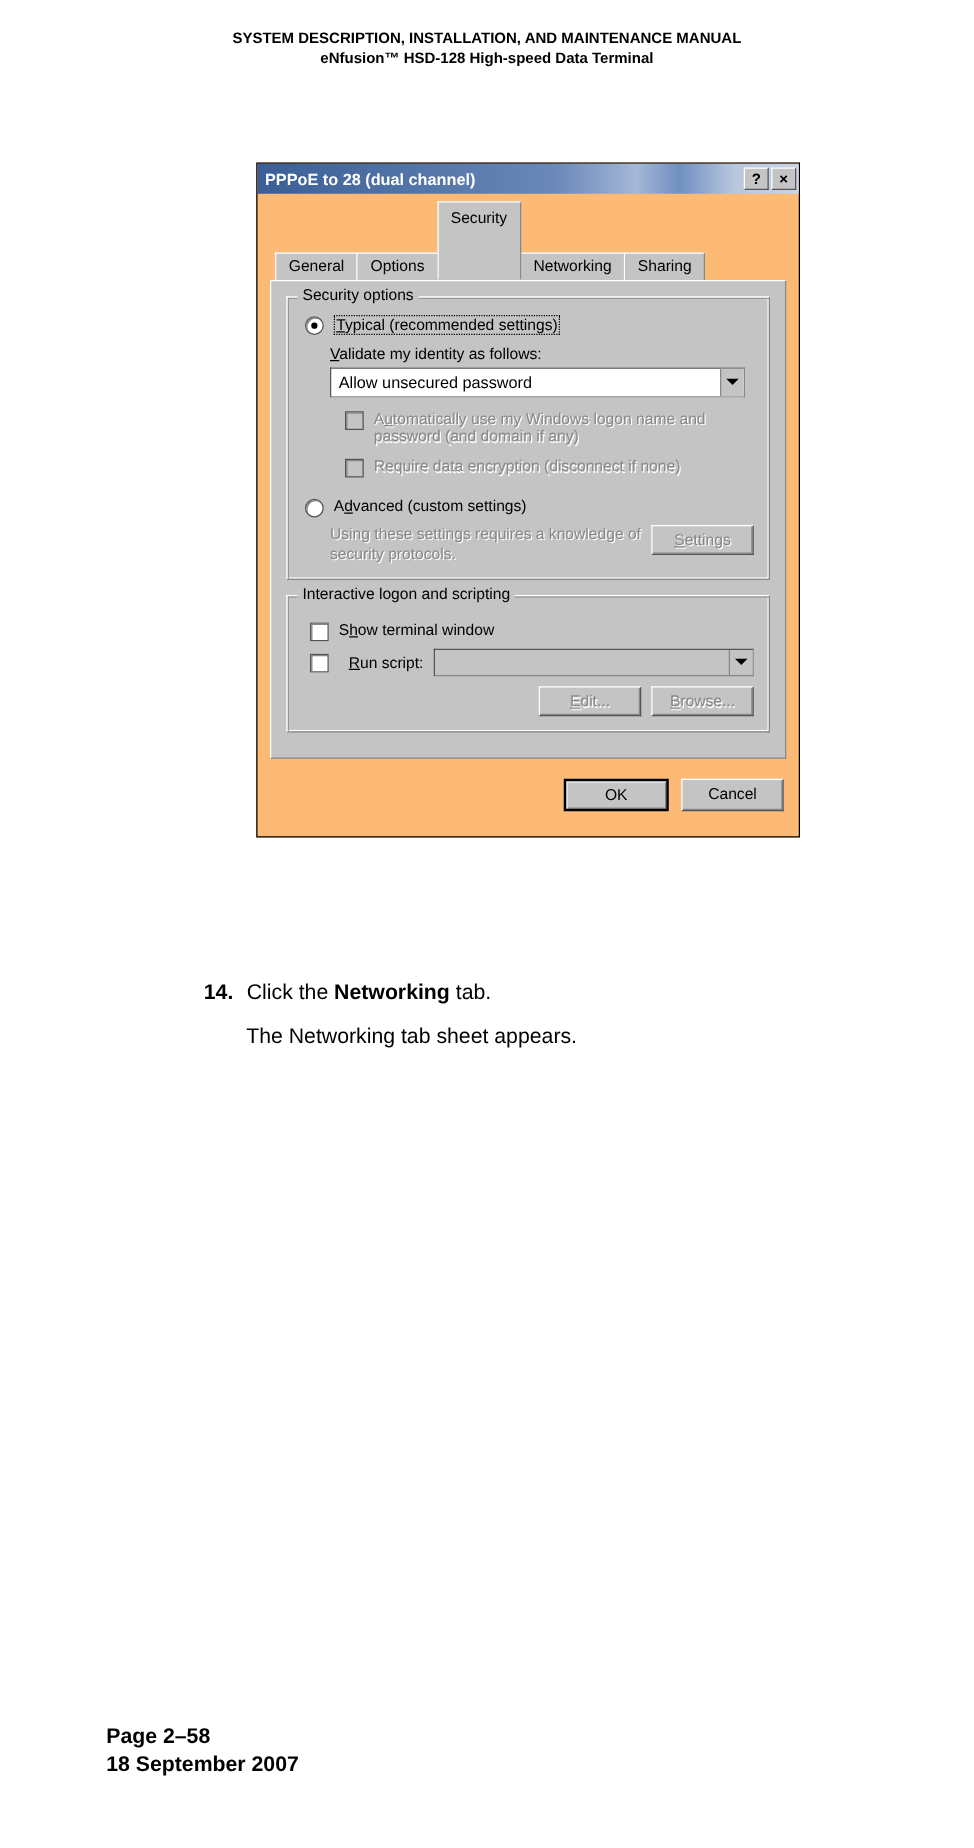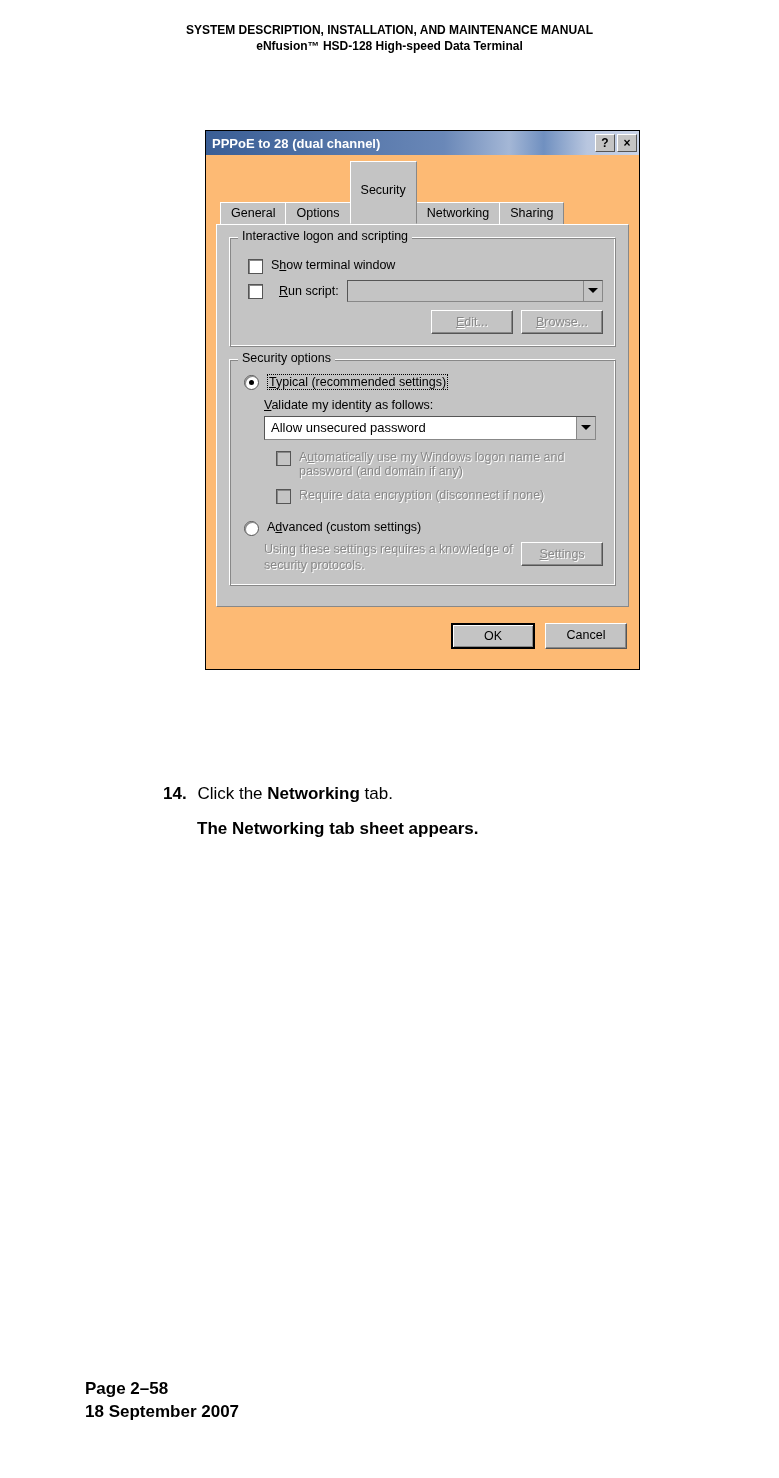--- a/index.html
+++ b/index.html
@@ -60,21 +60,21 @@
     padding:3px 10px 4px;
     margin-right:-1px;
     font-size:12.5px;
     position:relative;
     margin-top:39px;
   }
   .tab.active {
     background:#c4c4c4;
     z-index:2;
     margin-top:-2px;
-    padding-top:21px;
+    padding-top:5px;
     border-bottom:1px solid #c4c4c4;
   }
   .tabsheet {
     margin: 0 10px 10px;
     border:1px solid #888;
     border-top-color:#fff;border-left-color:#fff;
     background:#c4c4c4;
     padding:12px 12px 8px;
   }
   .groupbox {
@@ -156,21 +156,21 @@
   }
   .instruction {
     position:absolute;
     left:163px;
     top:780px;
     font-size:17px;
     line-height:1.7;
   }
   .instruction b{font-weight:bold;}
   .step-num{font-weight:bold;margin-right:6px;}
-  .step-sub{margin-left:34px;display:block;margin-top:6px;font-weight:bold;}
+  .step-sub{margin-left:34px;display:block;margin-top:6px;}
   .page-footer {
     position:absolute;left:85px;bottom:54px;
     font-weight:bold;font-size:17px;line-height:1.35;
   }
   .u{text-decoration:underline;}
 </style>
 </head>
 <body>
 
 <div class="header">
@@ -193,20 +193,56 @@
     <div class="tab">General</div>
     <div class="tab">Options</div>
     <div class="tab active">Security</div>
     <div class="tab">Networking</div>
     <div class="tab">Sharing</div>
   </div>
 
   <div class="tabsheet">
 
     <div class="groupbox">
+      <span class="groupbox-title">Security options</span>
+
+      <div class="radio-row">
+        <span class="radio checked"></span>
+        <span class="dotted"><span class="u">T</span><span>ypical (recommended settings)</span></span>
+      </div>
+
+      <div class="sublabel"><span class="u">V</span><span>alidate my identity as follows:</span></div>
+
+      <div class="combo">
+        <div class="combo-text">Allow unsecured password</div>
+        <div class="combo-btn"></div>
+      </div>
+
+      <div class="check-row disabled">
+        <span class="check disabled"></span>
+        <span class="disabled-text"><span>A</span><span class="u">u</span><span>tomatically use my Windows logon name and password (and domain if any)</span></span>
+      </div>
+
+      <div class="check-row disabled">
+        <span class="check disabled"></span>
+        <span class="disabled-text">Require data encryption (disconnect if none)</span>
+      </div>
+
+      <div class="radio-row" style="margin-top:16px">
+        <span class="radio"></span>
+        <span><span>A</span><span class="u">d</span><span>vanced (custom settings)</span></span>
+      </div>
+
+      <div class="adv-block">
+        <div class="adv-text">Using these settings requires a knowledge of security protocols.</div>
+        <div class="win-btn disabled"><span class="u">S</span><span>ettings</span></div>
+      </div>
+    </div>
+
+    <div class="groupbox">
       <span class="groupbox-title">Interactive logon and scripting</span>
 
       <div class="check-row" style="margin-left:6px">
         <span class="check"></span>
         <span><span>S</span><span class="u">h</span><span>ow terminal window</span></span>
       </div>
 
       <div class="script-row">
         <span class="check"></span>
         <span style="margin-left:8px"><span class="u">R</span><span>un script:</span></span>
@@ -214,56 +250,20 @@
           <div style="flex:1"></div>
           <div class="combo-btn"></div>
         </div>
       </div>
 
       <div class="btnrow-right">
         <div class="win-btn disabled"><span class="u">E</span><span>dit...</span></div>
         <div class="win-btn disabled"><span class="u">B</span><span>rowse...</span></div>
       </div>
     </div>
-
-    <div class="groupbox">
-      <span class="groupbox-title">Security options</span>
-
-      <div class="radio-row">
-        <span class="radio checked"></span>
-        <span class="dotted"><span class="u">T</span><span>ypical (recommended settings)</span></span>
-      </div>
-
-      <div class="sublabel"><span class="u">V</span><span>alidate my identity as follows:</span></div>
-
-      <div class="combo">
-        <div class="combo-text">Allow unsecured password</div>
-        <div class="combo-btn"></div>
-      </div>
-
-      <div class="check-row disabled">
-        <span class="check disabled"></span>
-        <span class="disabled-text"><span>A</span><span class="u">u</span><span>tomatically use my Windows logon name and password (and domain if any)</span></span>
-      </div>
-
-      <div class="check-row disabled">
-        <span class="check disabled"></span>
-        <span class="disabled-text">Require data encryption (disconnect if none)</span>
-      </div>
-
-      <div class="radio-row" style="margin-top:16px">
-        <span class="radio"></span>
-        <span><span>A</span><span class="u">d</span><span>vanced (custom settings)</span></span>
-      </div>
-
-      <div class="adv-block">
-        <div class="adv-text">Using these settings requires a knowledge of security protocols.</div>
-        <div class="win-btn disabled"><span class="u">S</span><span>ettings</span></div>
-      </div>
-    </div>
   </div>
 
   <div class="dialog-footer">
     <div class="win-btn default">OK</div>
     <div class="win-btn">Cancel</div>
   </div>
 </div>
 
 <div class="instruction">
   <span class="step-num">14.</span>

